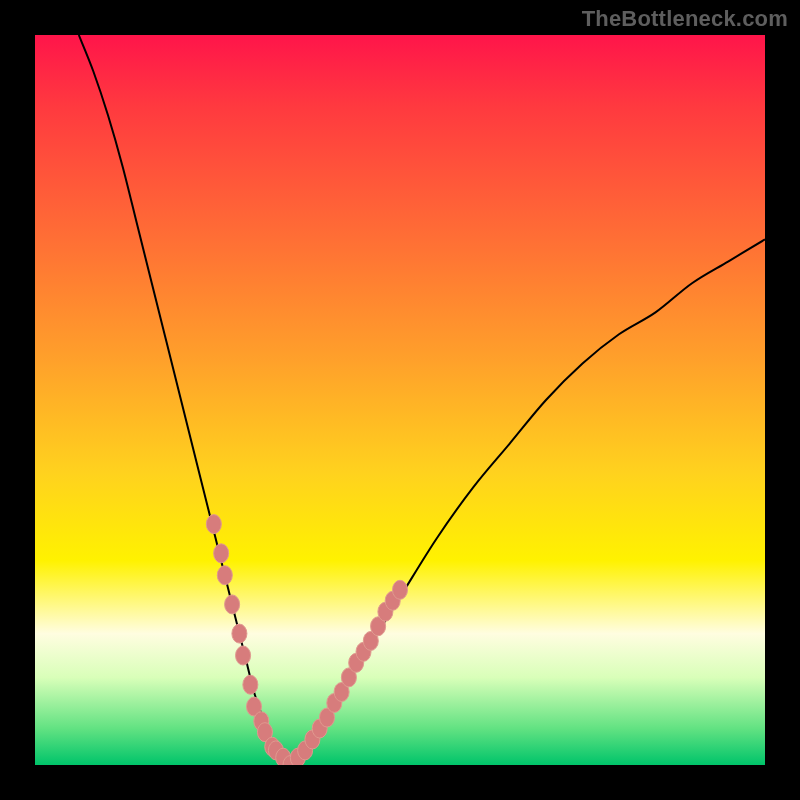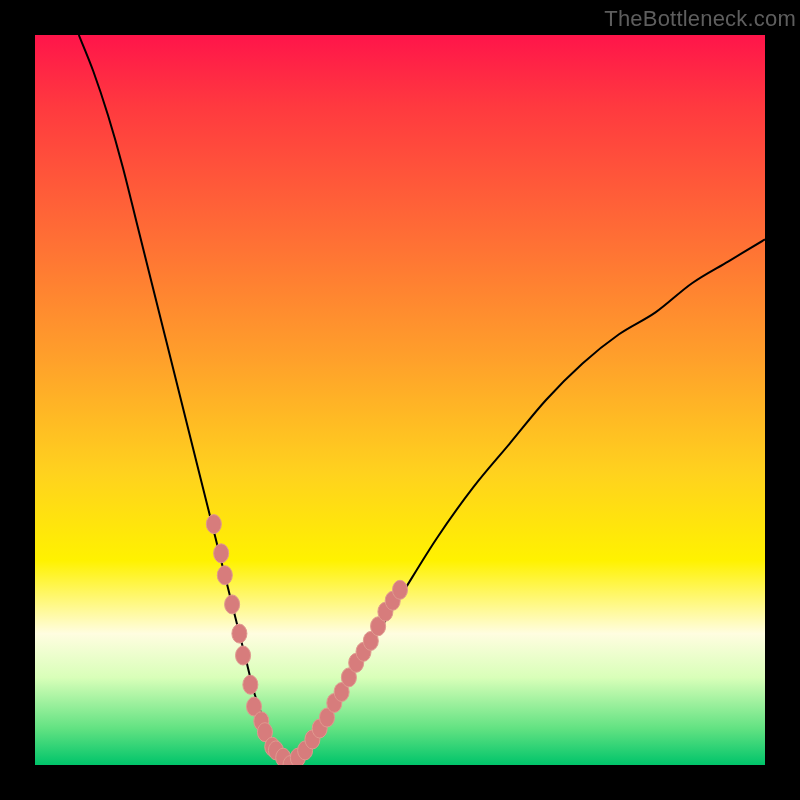--- a/index.html
+++ b/index.html
@@ -31,24 +31,24 @@
       #ffd21e 60%,
       #fff200 72%,
       #fffde0 82%,
       #d9ffb9 88%,
       #62e282 95%,
       #00c46a 100%);
   }
   .watermark {
     position: absolute;
     top: 6px;
-    right: 4px;
+    right: 12px;
     color: #5e5e5e;
     font-size: 22px;
-    font-weight: normal;
+    font-weight: bold;
     letter-spacing: 0.2px;
     user-select: none;
   }
   svg.curve-layer {
     position: absolute;
     left: 0;
     top: 0;
     width: 730px;
     height: 730px;
   }

